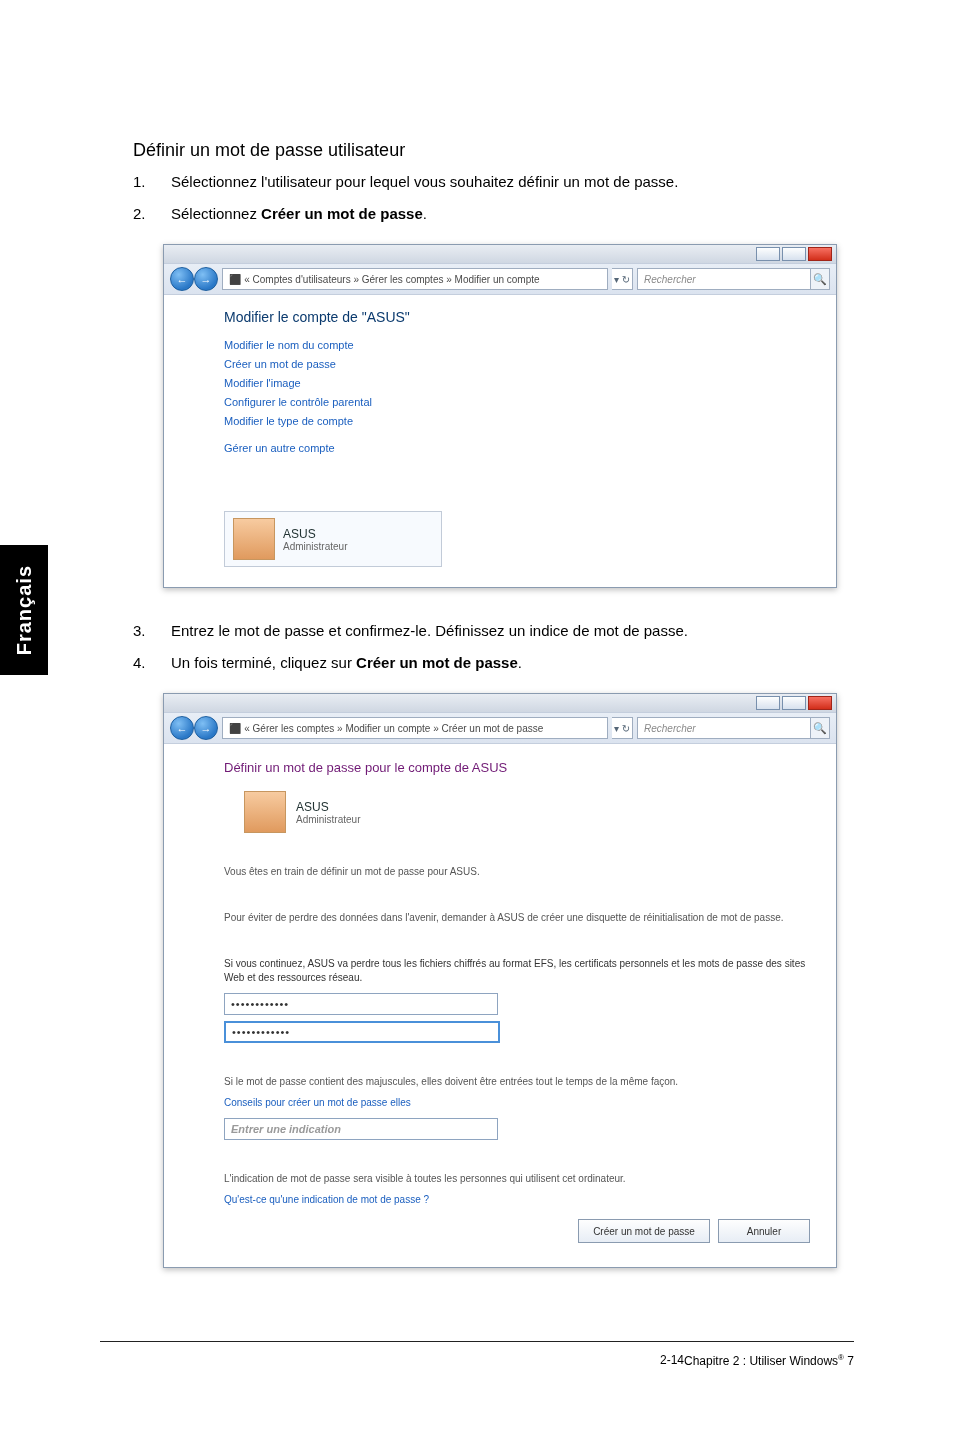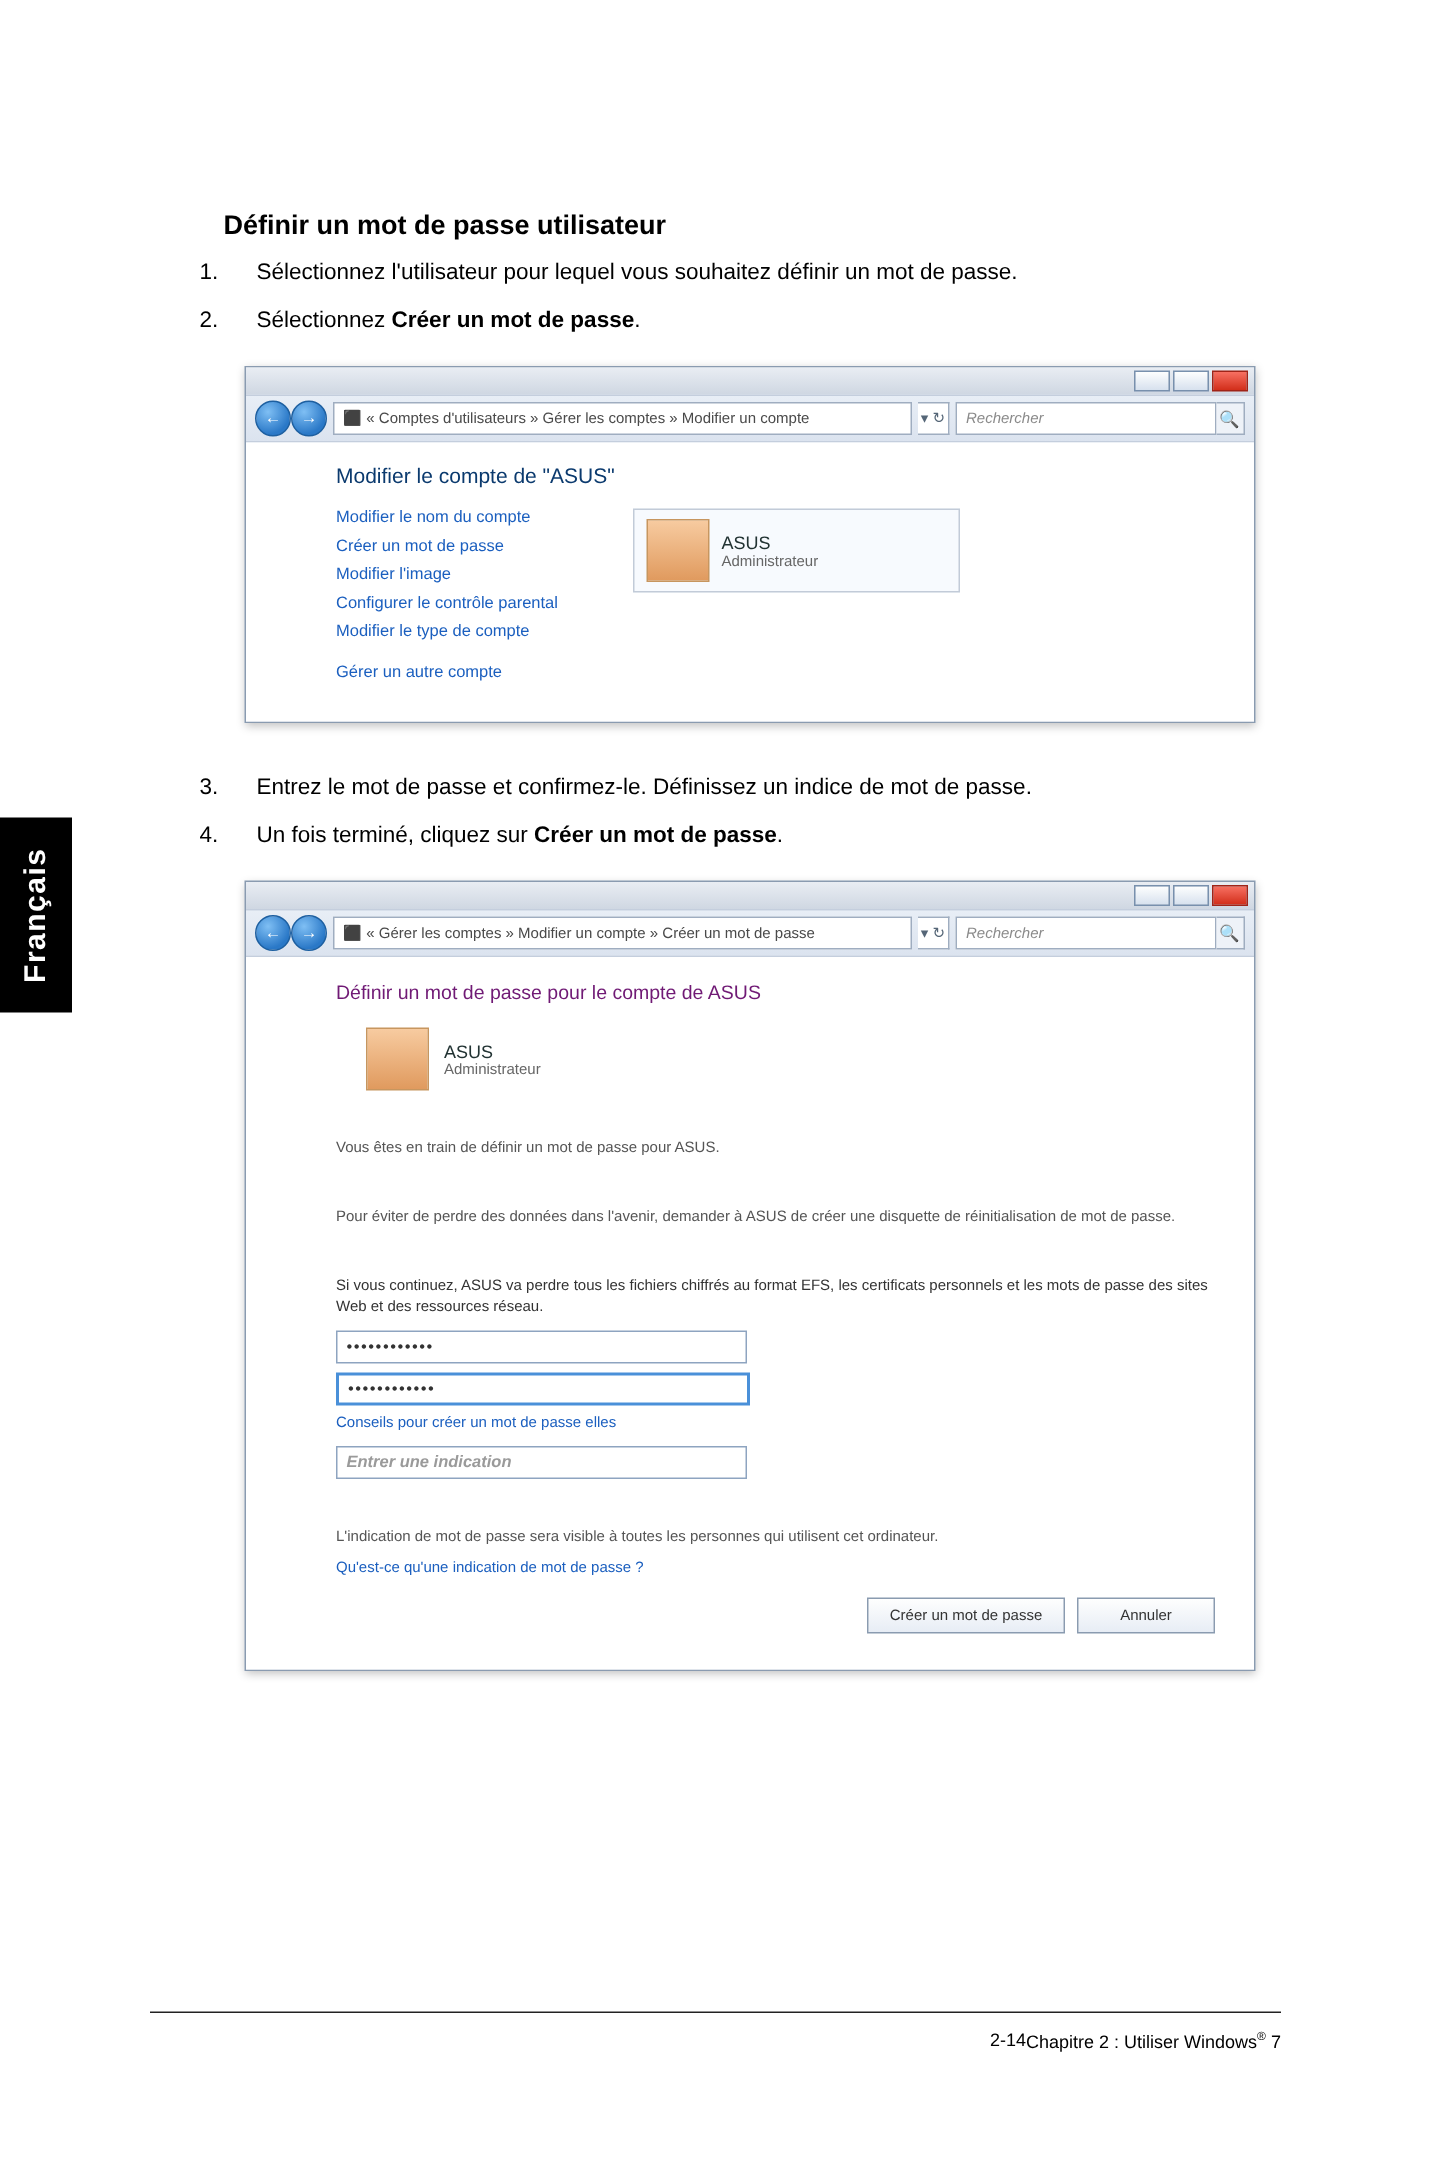--- a/index.html
+++ b/index.html
@@ -37,23 +37,23 @@
     transform: rotate(180deg);
     letter-spacing: 1px;
   }
   .content {
     position: absolute;
     left: 133px;
     top: 140px;
     width: 700px;
   }
   h3.section-title {
-    margin: 0 0 8px 16px;
+    margin: 0 0 8px 0;
     font-size: 18px;
-    font-weight: bold;
+    font-weight: normal;
   }
   .subhead {
     margin: 0 0 20px 0;
     font-size: 15px;
     font-weight: bold;
   }
   ol.steps {
     margin: 0;
     padding: 0;
     list-style: none;
@@ -213,20 +213,21 @@
     background: linear-gradient(#f7cba0,#e09a5e);
     border: 1px solid #c7965f;
   }
   .acct-card .acct-name { color: #233; font-size: 12px; }
   .acct-card .acct-role { color: #666; font-size: 10px; }
 
   
   .win1-body-row {
     display: flex;
     gap: 50px;
+    flex-direction: column;
   }
 
   
   .win2 .body { padding: 16px 26px 24px 60px; }
   .section-heading {
     color: #701a75;
     font-size: 13px;
     margin-bottom: 16px;
   }
   .acct-inline {
@@ -425,20 +426,21 @@
           </div>
         </div>
 
         <div class="small-grey">Vous êtes en train de définir un mot de passe pour ASUS.</div>
         <div class="small-grey">Pour éviter de perdre des données dans l'avenir, demander à ASUS de créer une disquette de réinitialisation de mot de passe.</div>
         <div class="small-grey" style="color:#333;">Si vous continuez, ASUS va perdre tous les fichiers chiffrés au format EFS, les certificats personnels et les mots de passe des sites Web et des ressources réseau.</div>
 
         <div class="pw-field">••••••••••••</div>
         <div class="pw-field focus">••••••••••••</div>
 
+        <div class="small-grey">Si le mot de passe contient des majuscules, elles doivent être entrées tout le temps de la même façon.</div>
         <div class="blue-small">Conseils pour créer un mot de passe elles</div>
 
         <div class="pw-field" style="color:#9a9a9a;font-style:italic;letter-spacing:0;font-weight:bold;">Entrer une indication</div>
 
         <div class="small-grey">L'indication de mot de passe sera visible à toutes les personnes qui utilisent cet ordinateur.</div>
         <div class="blue-small">Qu'est-ce qu'une indication de mot de passe ?</div>
 
         <div class="btn-row">
           <div class="win-btn">Créer un mot de passe</div>
           <div class="win-btn" style="min-width:70px;">Annuler</div>

